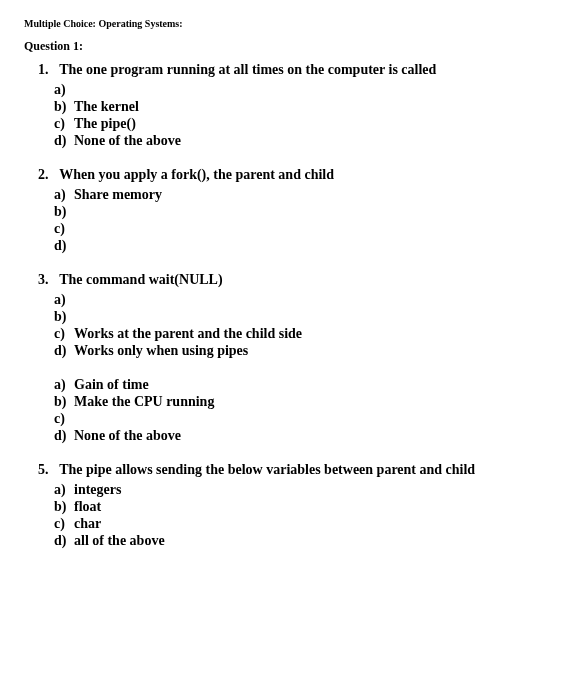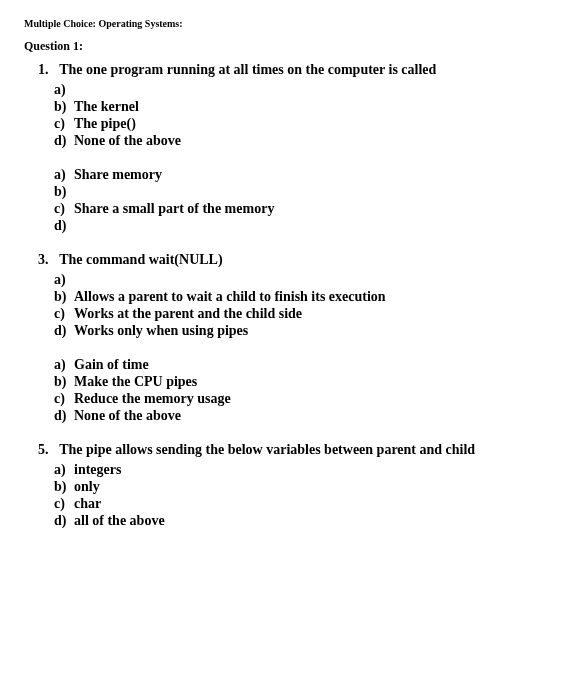--- a/index.html
+++ b/index.html
@@ -74,87 +74,85 @@
           <span class="answer-letter">c)</span>
           <span>The pipe()</span>
         </li>
         <li>
           <span class="answer-letter">d)</span>
           <span>None of the above</span>
         </li>
       </ul>
     </div>
     <div class="question-block">
+      <div class="question-text"><span class="question-number">2.</span> When you apply a fork(), the parent and child</div>
       <ul class="answer-list">
         <li>
           <span class="answer-letter">a)</span>
           <span>Share memory</span>
         </li>
         <li>
           <span class="answer-letter">b)</span>
         </li>
         <li>
           <span class="answer-letter">c)</span>
-          <span>Share a small part of the memory</span>
         </li>
         <li>
           <span class="answer-letter">d)</span>
         </li>
       </ul>
     </div>
     <div class="question-block">
       <div class="question-text"><span class="question-number">3.</span> The command wait(NULL)</div>
       <ul class="answer-list">
         <li>
           <span class="answer-letter">a)</span>
         </li>
         <li>
           <span class="answer-letter">b)</span>
-          <span>Allows a parent to wait a child to finish its execution</span>
         </li>
         <li>
           <span class="answer-letter">c)</span>
           <span>Works at the parent and the child side</span>
         </li>
         <li>
           <span class="answer-letter">d)</span>
           <span>Works only when using pipes</span>
         </li>
       </ul>
     </div>
     <div class="question-block">
       <ul class="answer-list">
         <li>
           <span class="answer-letter">a)</span>
           <span>Gain of time</span>
         </li>
         <li>
           <span class="answer-letter">b)</span>
-          <span>Make the CPU pipes</span>
+          <span>Make the CPU running</span>
         </li>
         <li>
           <span class="answer-letter">c)</span>
-          <span>Reduce the memory usage</span>
         </li>
         <li>
           <span class="answer-letter">d)</span>
           <span>None of the above</span>
         </li>
       </ul>
     </div>
     <div class="question-block">
       <div class="question-text"><span class="question-number">5.</span> The pipe allows sending the below variables between parent and child</div>
       <ul class="answer-list">
         <li>
           <span class="answer-letter">a)</span>
           <span>integers</span>
         </li>
         <li>
           <span class="answer-letter">b)</span>
-          <span>only</span>
+          <span>float</span>
         </li>
         <li>
           <span class="answer-letter">c)</span>
           <span>char</span>
         </li>
         <li>
           <span class="answer-letter">d)</span>
           <span>all of the above</span>
         </li>
       </ul>

